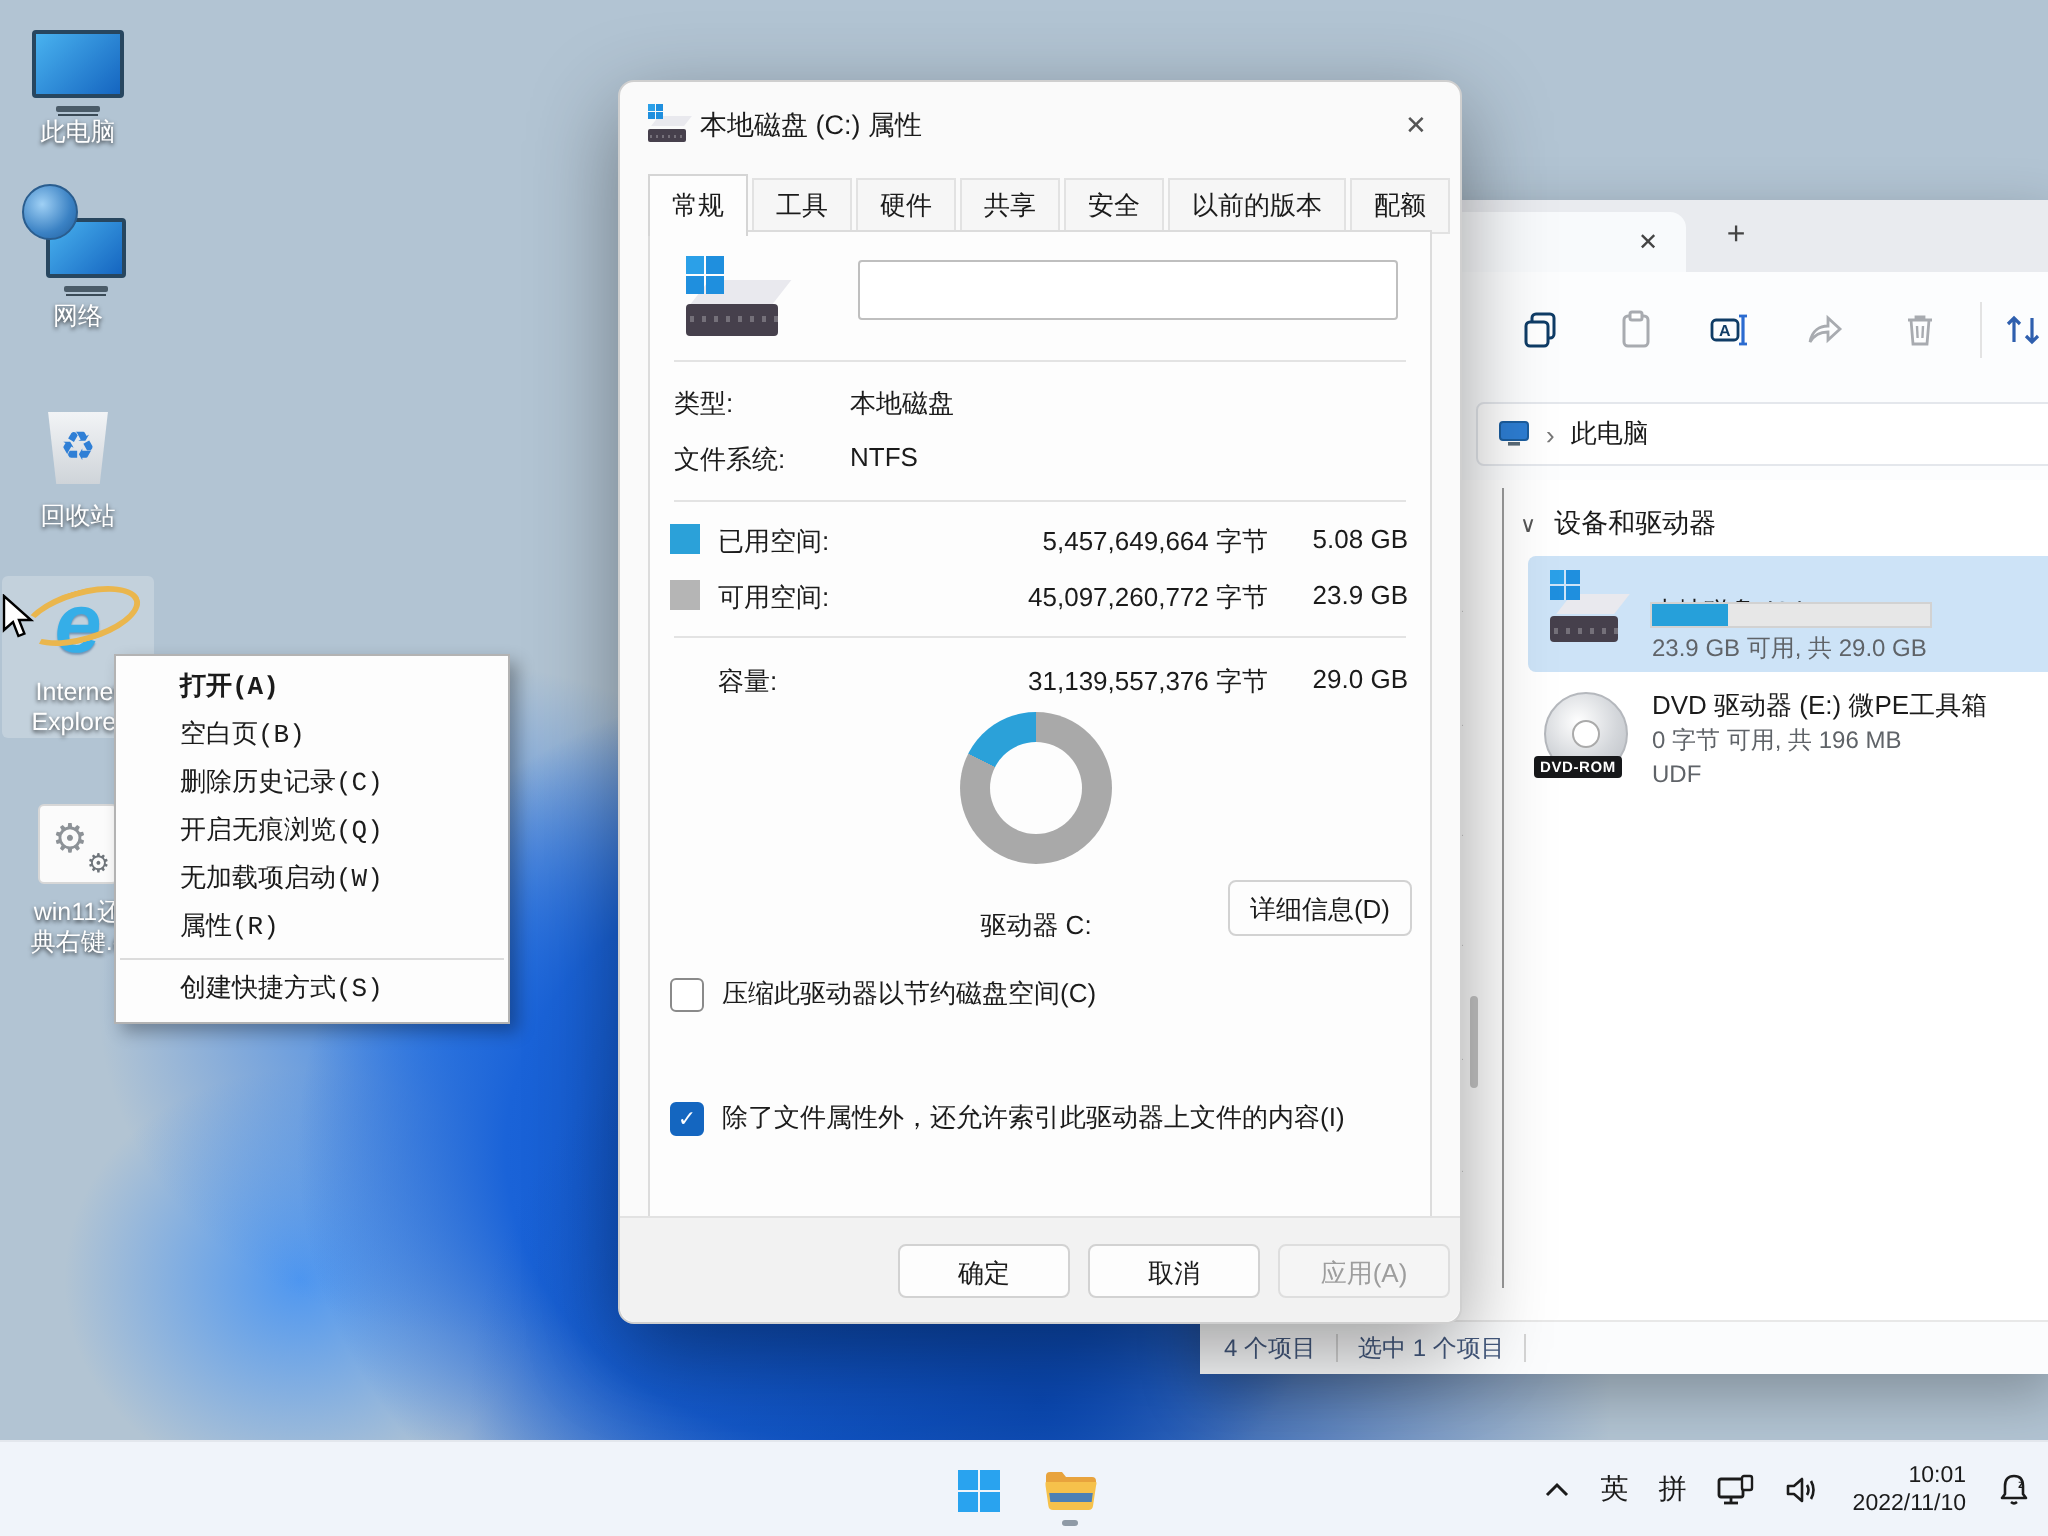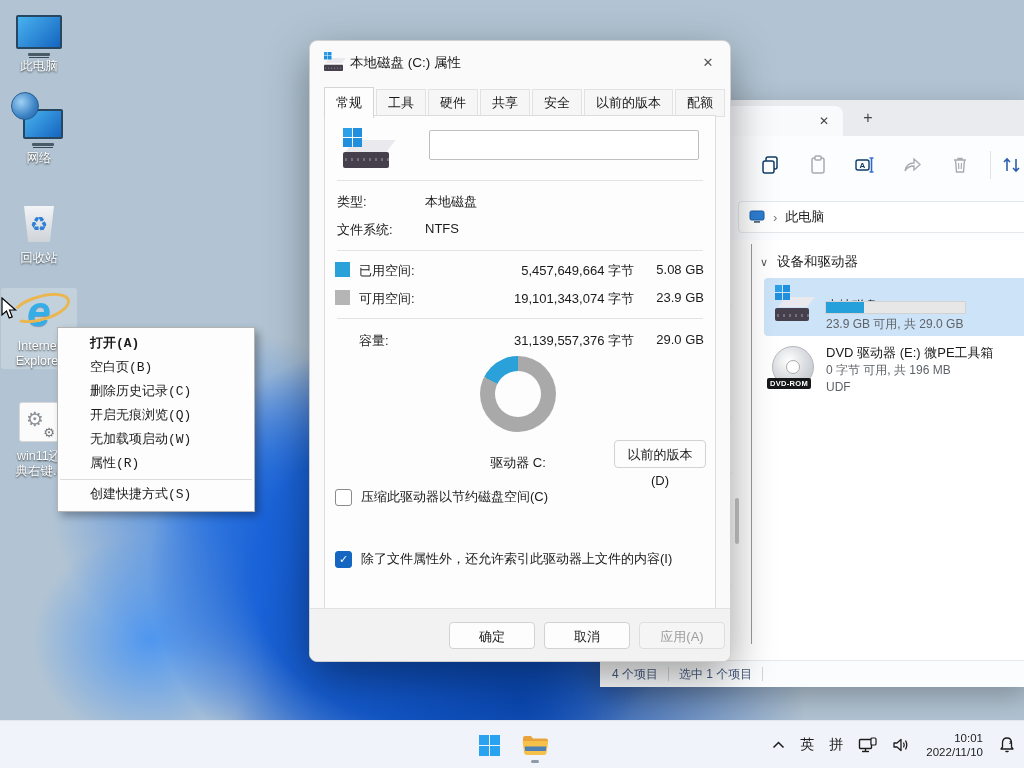--- a/index.html
+++ b/index.html
@@ -298,32 +298,32 @@
 
       <div class="hr" style="top:134px;"></div>
 
       <span class="swatch" style="top: 146px; background: rgb(43, 161, 217);"></span>
       <span class="lab" style="top:146px;">已用空间:</span>
       <span class="bytes" style="top:146px;">5,457,649,664 字节</span>
       <span class="size" style="top:146px;">5.08 GB</span>
 
       <span class="swatch" style="top: 174px; background: rgb(181, 181, 181);"></span>
       <span class="lab" style="top:174px;">可用空间:</span>
-      <span class="bytes" style="top:174px;">19,101,343,074 字节</span>
+      <span class="bytes" style="top:174px;">45,097,260,772 字节</span>
       <span class="size" style="top:174px;">23.9 GB</span>
 
       <div class="hr" style="top:202px;"></div>
 
       <span class="lab" style="top:216px;">容量:</span>
       <span class="bytes" style="top:216px;">31,139,557,376 字节</span>
       <span class="size" style="top:216px;">29.0 GB</span>
 
       <div class="donut" style="background: conic-gradient(rgb(169, 169, 169) 0deg, rgb(169, 169, 169) 296.938deg, rgb(43, 161, 217) 296.938deg, rgb(43, 161, 217) 360deg);"></div>
       <div class="d-caption">驱动器 C:</div>
-      <button class="btn d-details">以前的版本(D)</button>
+      <button class="btn d-details">详细信息(D)</button>
 
       <div class="dlg-check" style="top:372px;">
         <span class="box"></span>
         <span>压缩此驱动器以节约磁盘空间(C)</span>
       </div>
       <div class="dlg-check" style="top:434px;">
         <span class="box on">
             <span class="tick">✓</span>
           </span>
         <span>除了文件属性外，还允许索引此驱动器上文件的内容(I)</span>

